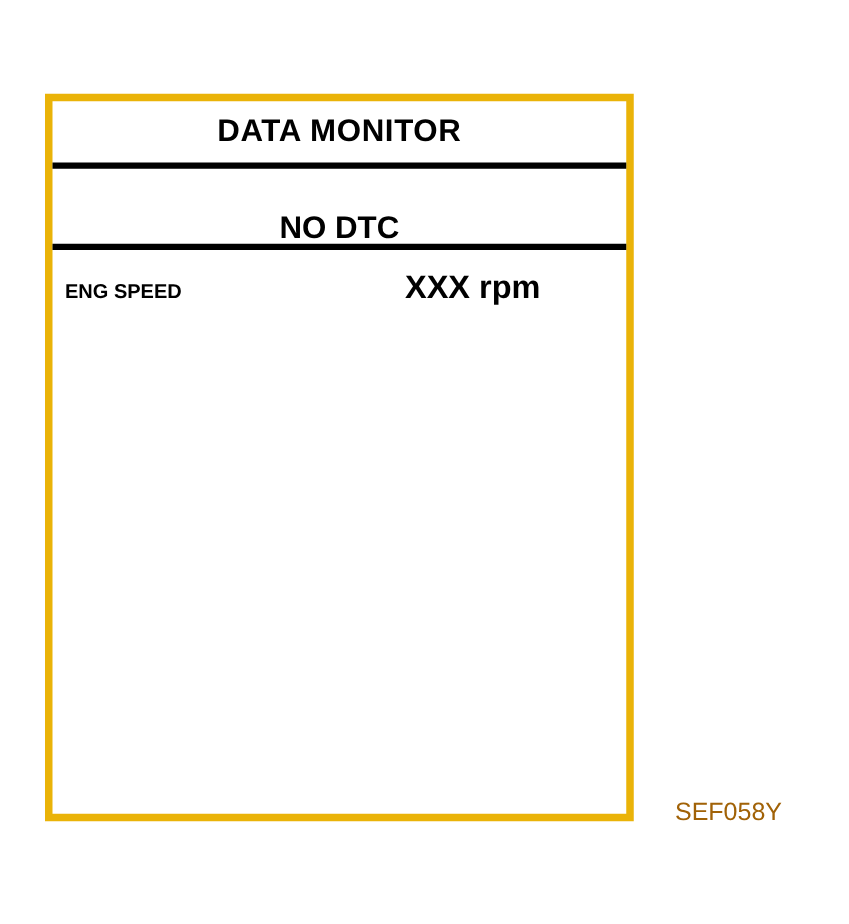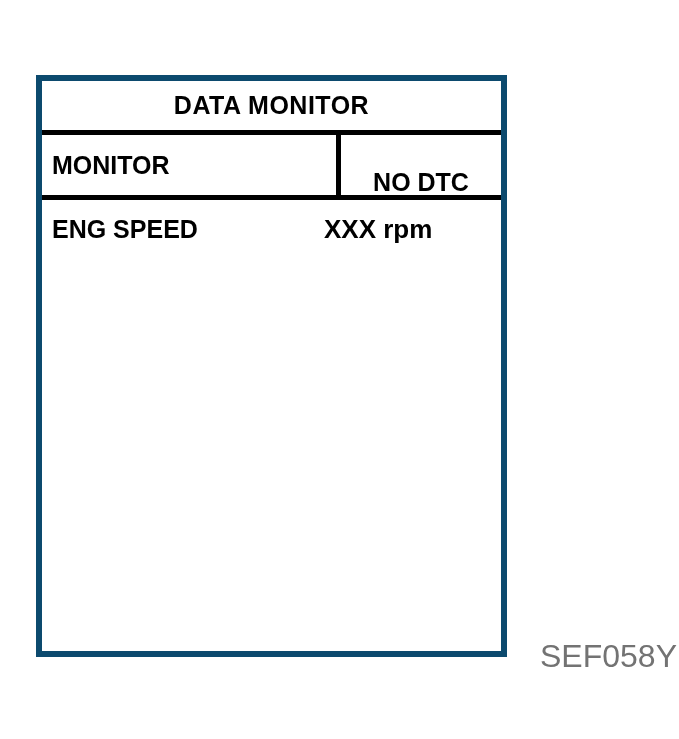--- a/index.html
+++ b/index.html
@@ -16,21 +16,21 @@
   }
 
   
   .panel {
     position: absolute;
     left: 36px;
     top: 75px;
     width: 471px;
     height: 582px;
     box-sizing: border-box;
-    border: 6px solid #0c4a6e;
+    border: 6px solid #eab308;
     background: #ffffff;
   }
 
   
   .title-row {
     position: absolute;
     left: 0;
     top: 0;
     width: 100%;
     height: 54px;
@@ -97,60 +97,57 @@
   }
   .param-row {
     display: flex;
     align-items: baseline;
     height: 36px;
     padding-left: 10px;
   }
   .param-name {
     width: 272px;
     flex: 0 0 272px;
-    font-size: 25px;
+    font-size: 16px;
     font-weight: bold;
     color: #000000;
     line-height: 1;
     white-space: nowrap;
   }
   .param-value {
     font-size: 26px;
     font-weight: bold;
     color: #000000;
     line-height: 1;
     white-space: nowrap;
   }
 
   
   .caption {
     position: absolute;
     left: 540px;
     top: 640px;
-    font-size: 32px;
+    font-size: 20px;
     font-weight: normal;
-    color: #737373;
+    color: #a16207;
     line-height: 1;
     white-space: nowrap;
     text-align: right;
   }
 </style>
 </head>
 <body>
 
 <div class="panel">
 
   <div class="title-row">
     <div class="title-text">DATA MONITOR</div>
   </div>
 
   <div class="status-row">
-    <div class="status-left">
-      <span class="status-label">MONITOR</span>
-    </div>
     <div class="status-right">
       <span class="status-value">NO DTC</span>
     </div>
   </div>
 
   <div class="body-area">
     <div class="param-row">
       <span class="param-name">ENG SPEED</span>
       <span class="param-value">XXX rpm</span>
     </div>

